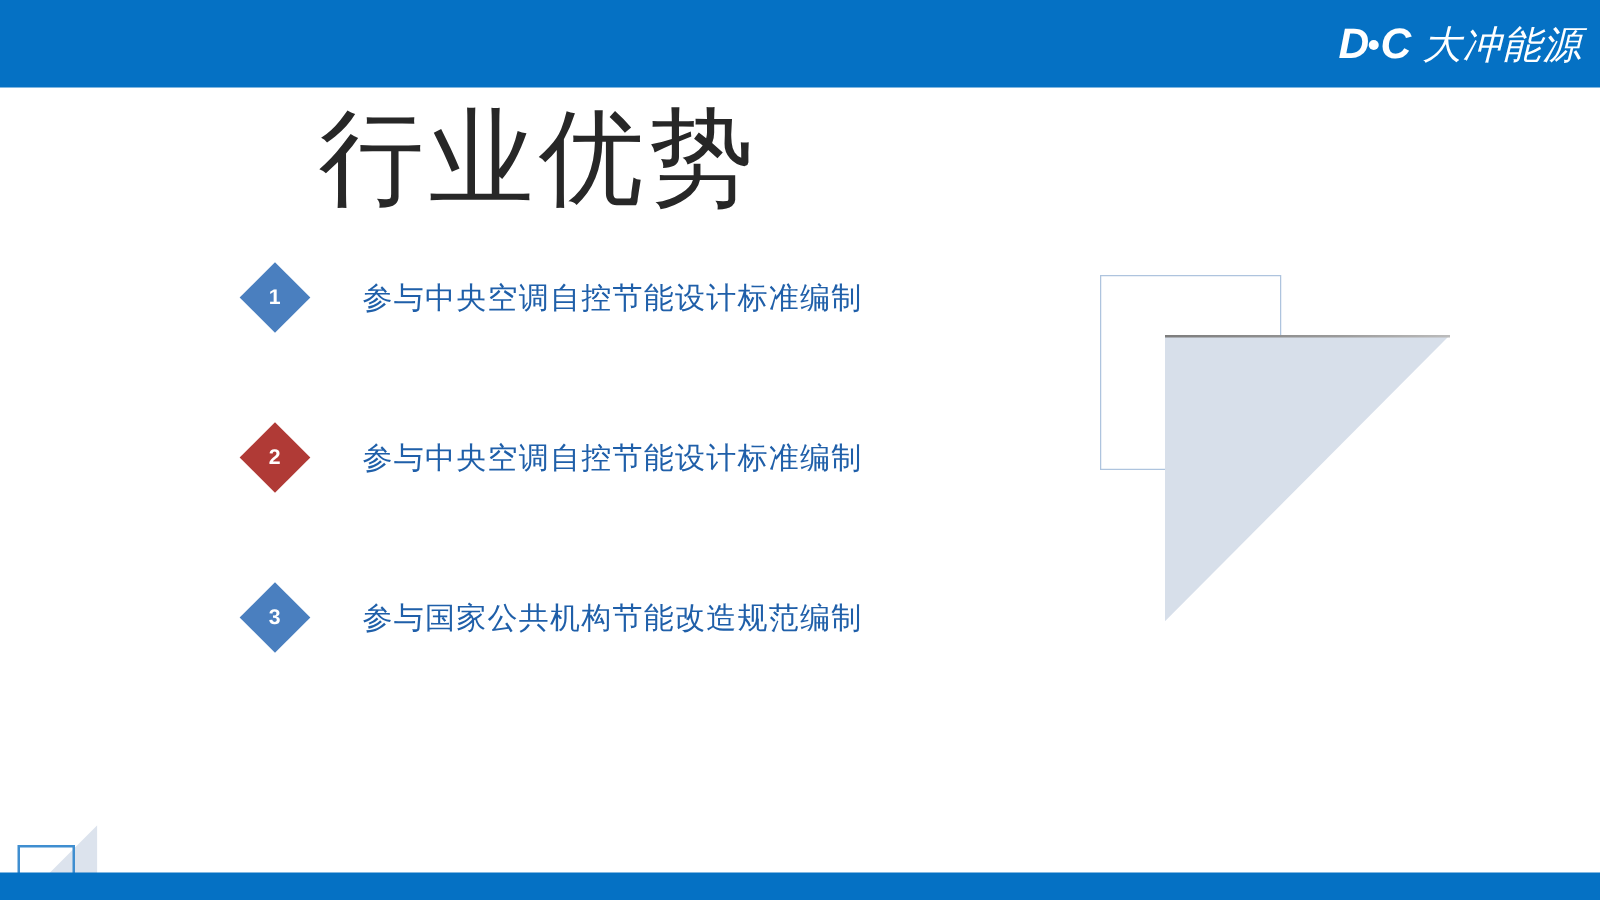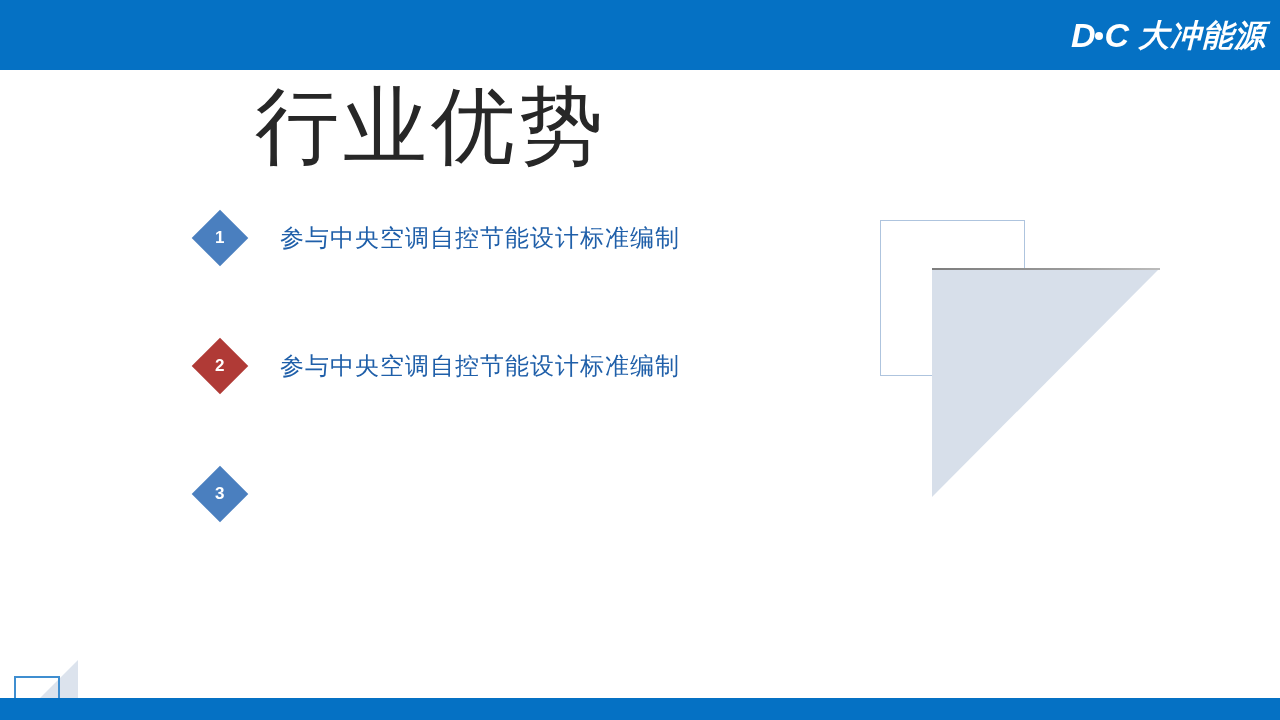--- a/index.html
+++ b/index.html
@@ -50,21 +50,21 @@
     width: 8px;
     height: 8px;
     background: #ffffff;
     border-radius: 50%;
     margin: 0 1px 0 1px;
     position: relative;
     top: 1px;
   }
   .logo-cn {
     font-size: 31px;
-    font-weight: bold;
+    font-weight: normal;
     font-style: italic;
     color: #ffffff;
     line-height: 1;
     letter-spacing: 1px;
   }
 
   
   .bottom-bar {
     position: absolute;
     left: 0;
@@ -111,21 +111,21 @@
   }
   .diamond-num {
     transform: rotate(-45deg);
     color: #ffffff;
     font-size: 17px;
     font-weight: bold;
     font-family: "Liberation Sans", sans-serif;
   }
   .bullet-text {
     position: absolute;
-    left: 84px;
+    left: 94px;
     top: 9px;
     font-size: 24px;
     line-height: 34px;
     color: #1F5FA9;
     font-family: "DejaVu Sans", "Liberation Sans", sans-serif;
     letter-spacing: 1px;
     white-space: nowrap;
   }
 
   
@@ -230,20 +230,21 @@
       <div class="diamond" style="background:#B03A36;">
         <span class="diamond-num">2</span>
       </div>
       <div class="bullet-text">参与中央空调自控节能设计标准编制</div>
     </div>
 
     <div class="bullet-row">
       <div class="diamond" style="background:#4A7FBF;">
         <span class="diamond-num">3</span>
       </div>
+      <div class="bullet-text">参与国家公共机构节能改造规范编制</div>
     </div>
 
   </div>
 
   <div class="deco-right">
     <div class="deco-square"></div>
     <div class="deco-tri">
       <div class="deco-tri-shape"></div>
       <div class="deco-tri-edge"></div>
     </div>

